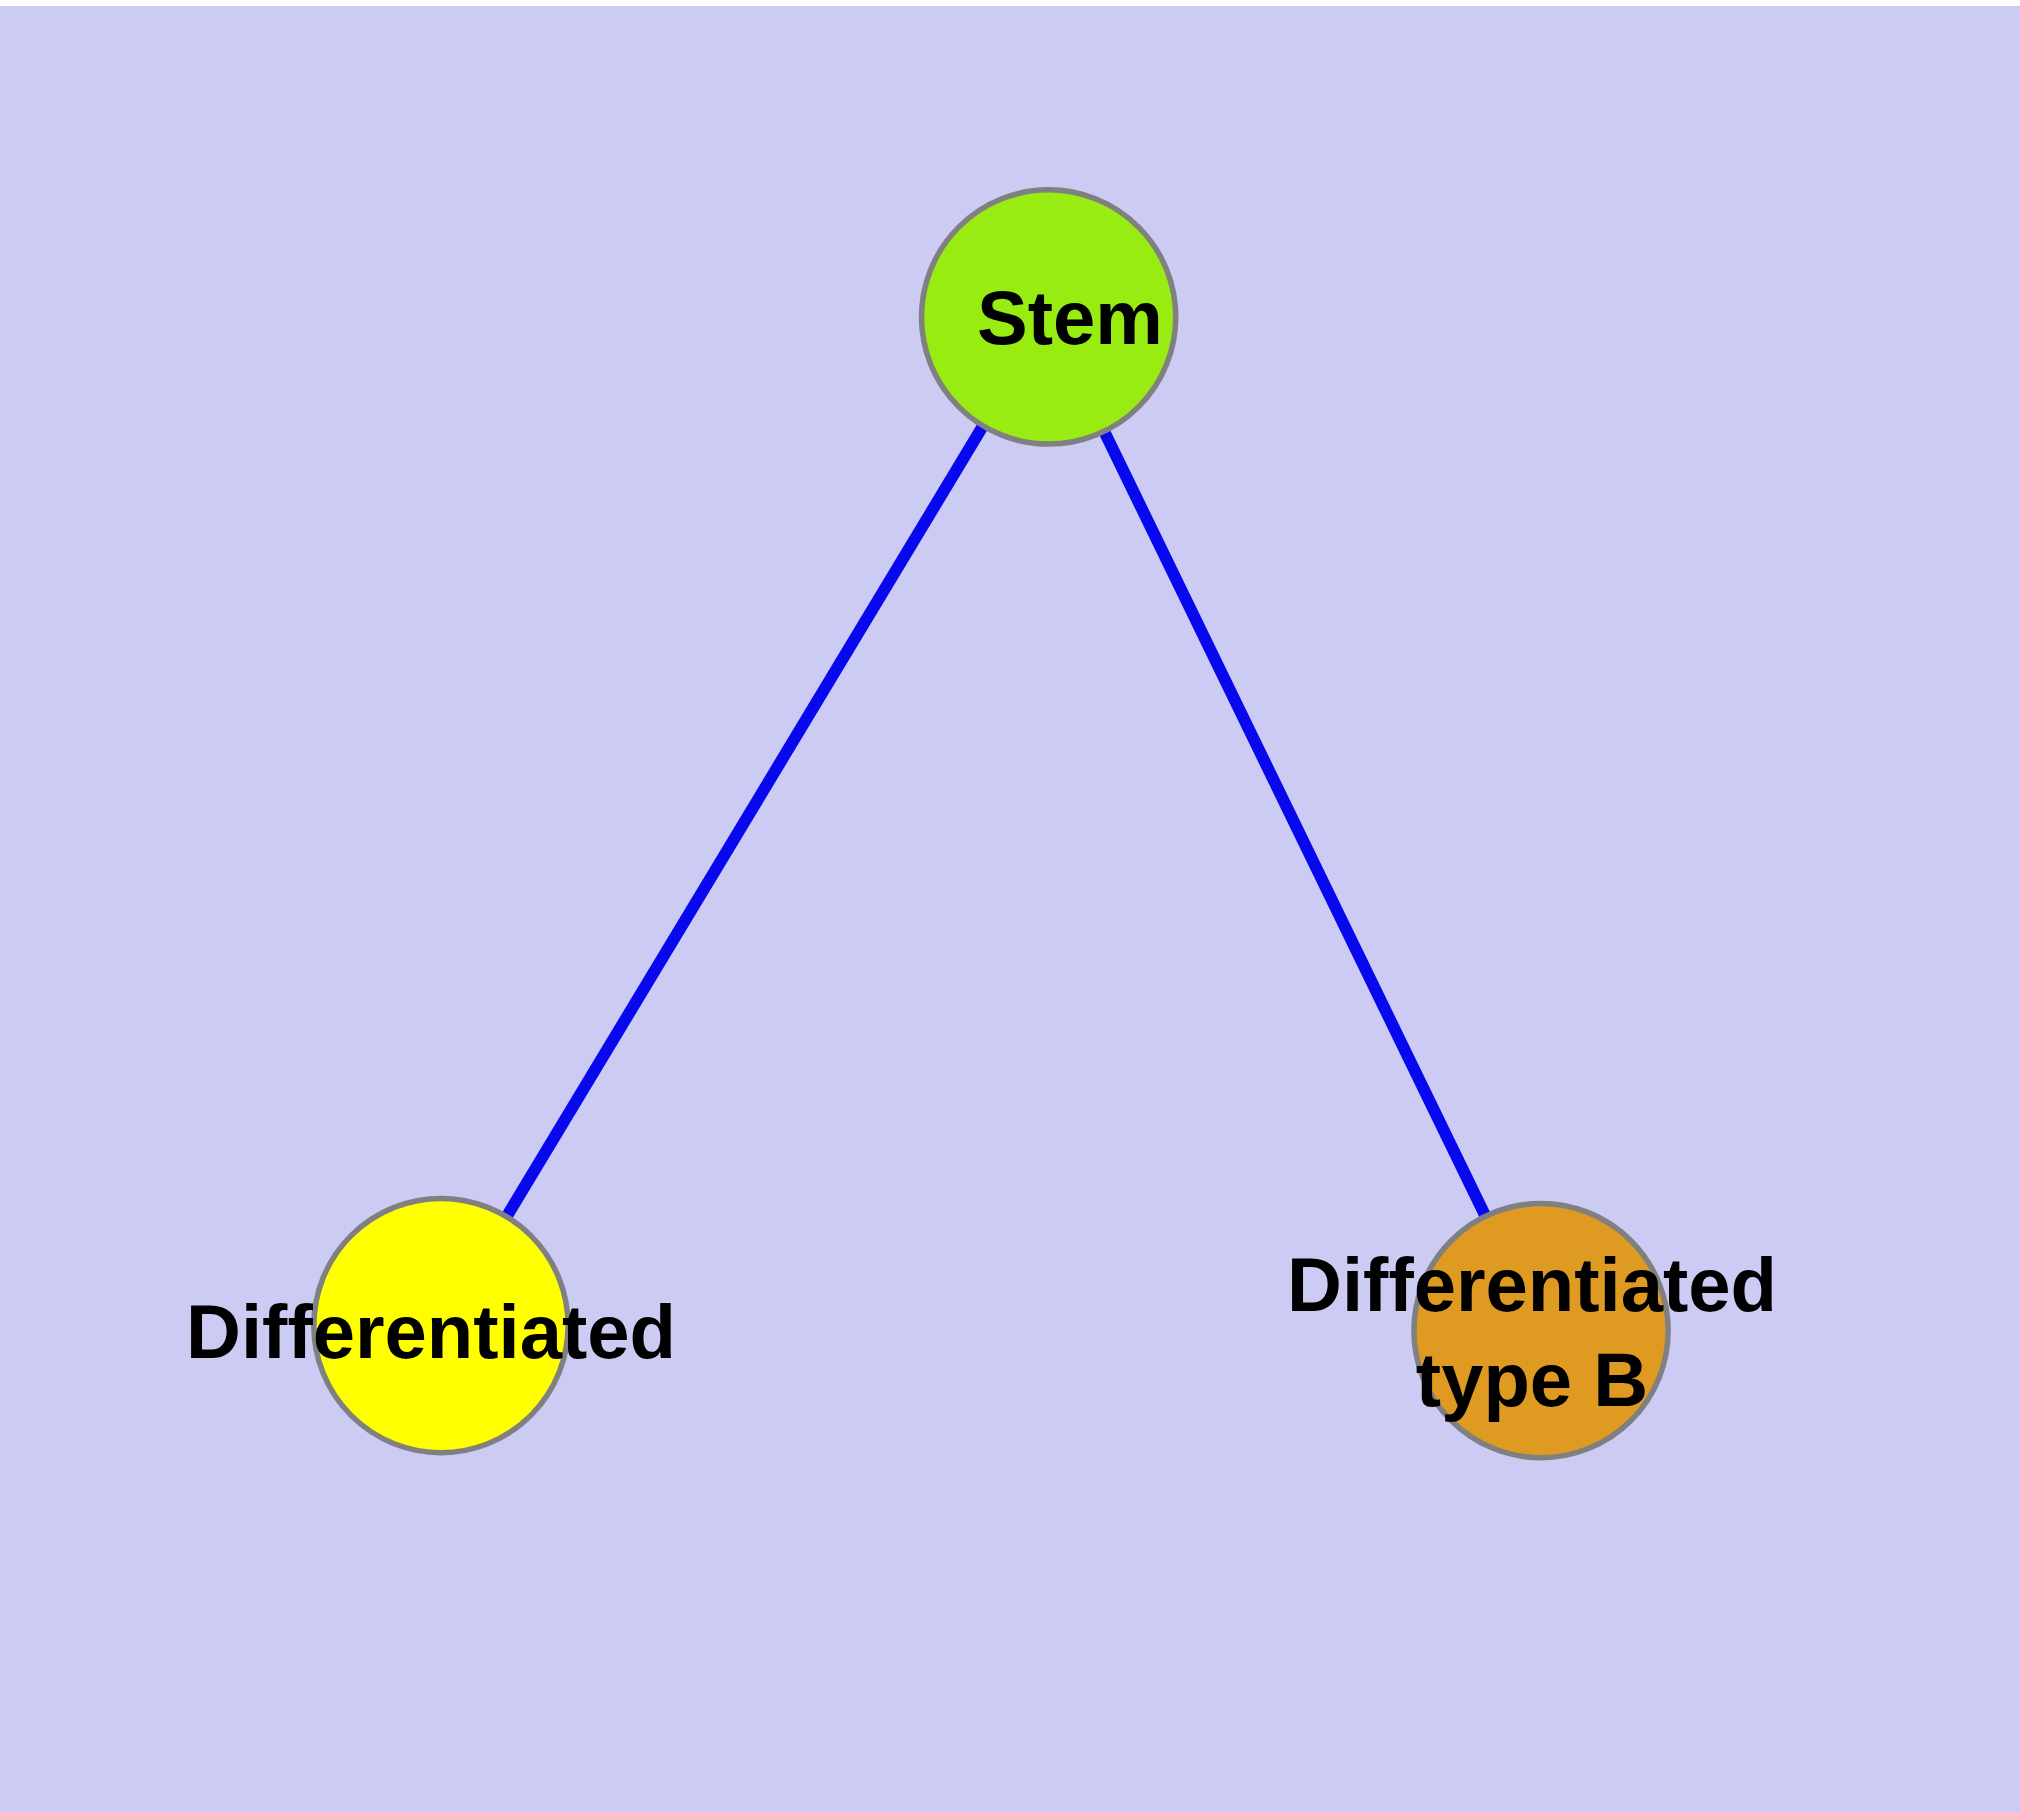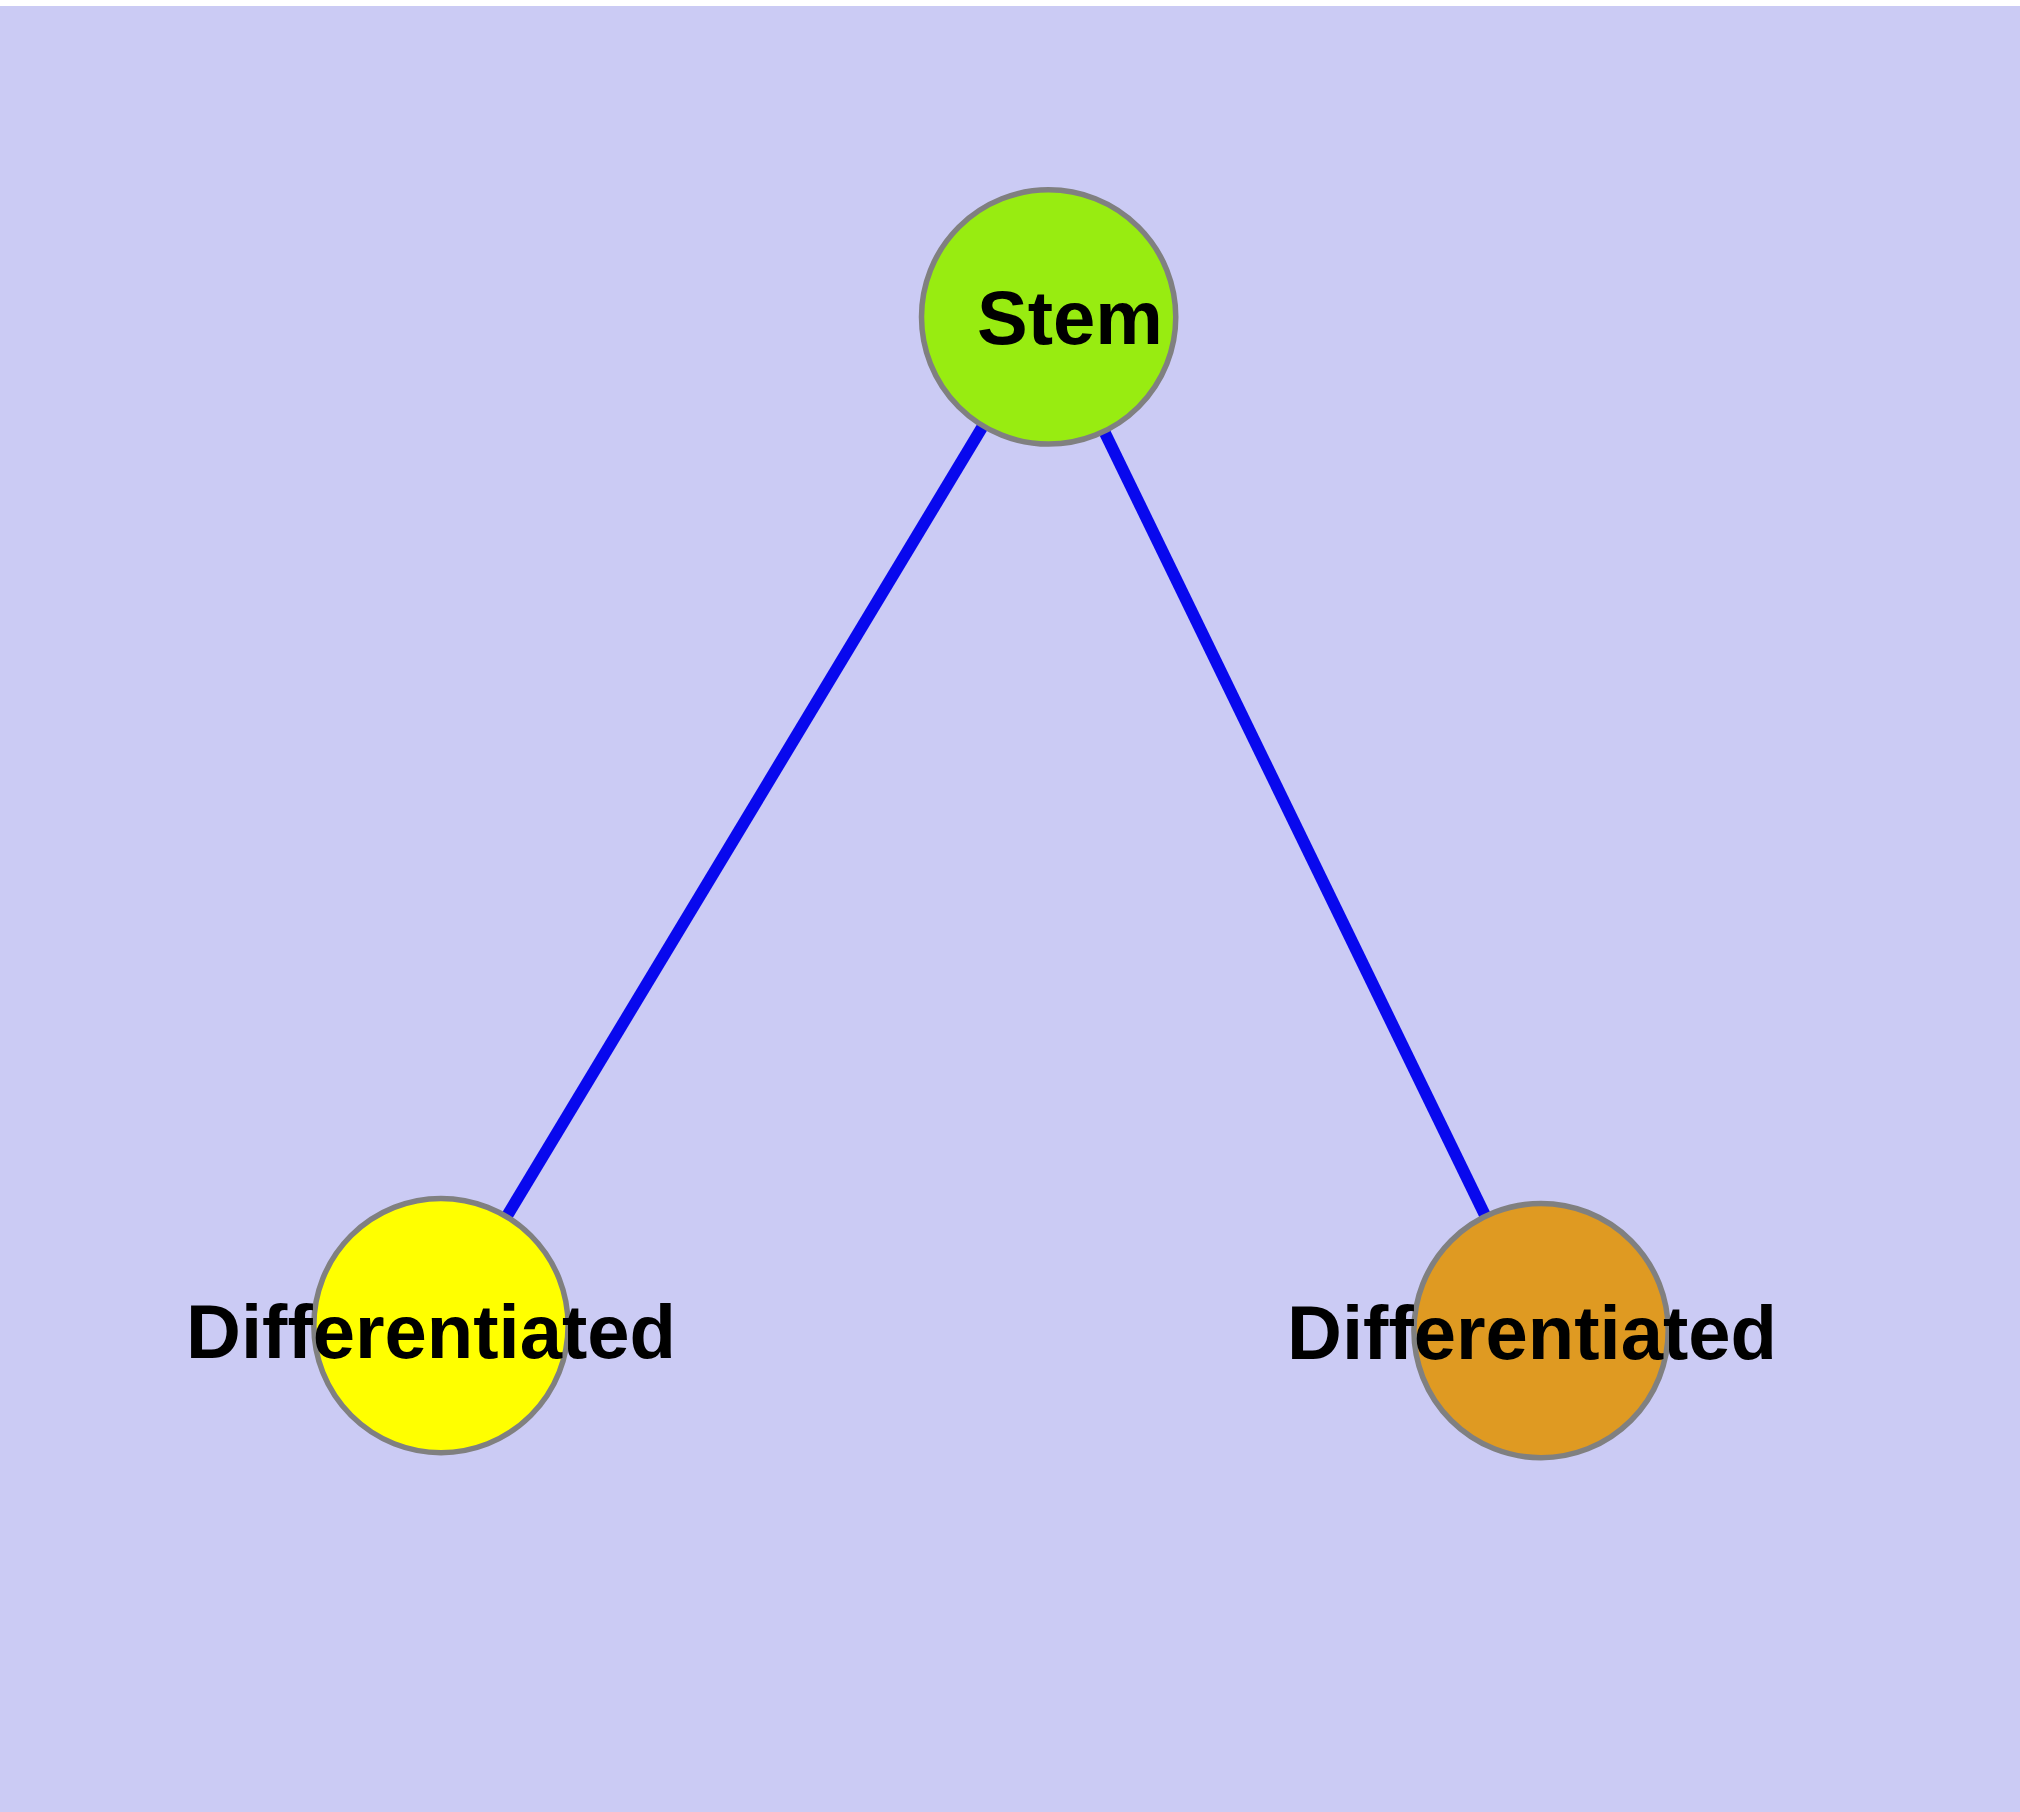--- a/index.html
+++ b/index.html
@@ -76,16 +76,17 @@
   <div class="node-label" style="left: 1048px; top: 317px; color: rgb(0, 0, 0); margin-left: 22px;">
     <span class="label-line">Stem</span>
   </div>
 
   <div class="node-label" style="left: 431px; top: 1331px; color: rgb(0, 0, 0);">
     <span class="label-line">Differentiated</span>
   </div>
 
   <div class="node-label" style="left: 1532px; top: 1332px; color: rgb(0, 0, 0);">
     <span class="label-line">Differentiated</span>
+    <span class="label-line">type B</span>
   </div>
 
 </div>
 
 
 </body></html>

